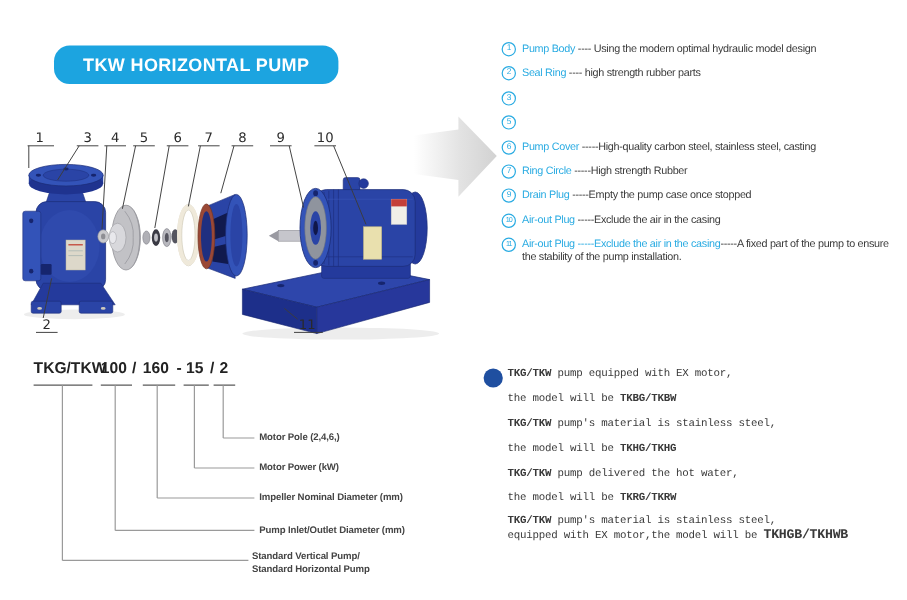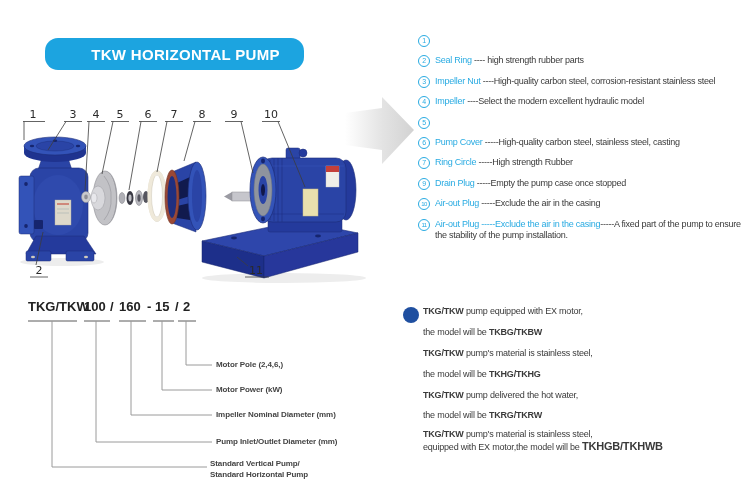--- a/index.html
+++ b/index.html
@@ -4,21 +4,21 @@
 <style>
   html,body{margin:0;padding:0;}
   body{
     width:756px;height:500px;position:relative;background:#ffffff;
     font-family:"Liberation Sans",sans-serif;overflow:hidden;color:#3a3a3a;
   }
   
   .banner{
     position:absolute;left:45px;top:38px;width:237px;height:32px;
     background:#1CA4E0;border-radius:13px;
-    display:flex;align-items:center;justify-content:center;padding-left:22px;
+    display:flex;align-items:center;justify-content:center;
   }
   .banner .t{color:#ffffff;font-weight:bold;font-size:15px;letter-spacing:.3px;}
 
   
   .diagram-svg{position:absolute;left:0;top:85px;}
 
   
   .parts{position:absolute;left:418px;top:35px;width:332px;}
   .pitem{
     display:flex;align-items:flex-start;margin-bottom:8.4px;
@@ -33,21 +33,21 @@
   .pnum.two{font-size:6px;letter-spacing:-0.7px;}
   .pname,.pcyan{color:#29ABE2;}
 
   
   .mc-seg{position:absolute;top:299px;font-size:13px;font-weight:bold;color:#222;white-space:nowrap;}
   .mc-lines{position:absolute;left:0;top:295px;}
   .mc-label{position:absolute;font-size:8px;font-weight:bold;color:#444;letter-spacing:-0.1px;white-space:nowrap;line-height:9px;}
 
   
   .bullet{position:absolute;left:403px;top:307px;width:16px;height:16px;border-radius:50%;background:#1F4FA0;}
-  .vline{position:absolute;left:423px;font-size:9px;letter-spacing:-0.2px;color:#3a3a3a;white-space:nowrap;line-height:11px;}
+  .vline{position:absolute;left:423px;font-size:9px;letter-spacing:-0.2px;color:#3a3a3a;white-space:nowrap;line-height:11px;font-family:Liberation Mono, monospace;}
   .vbold{font-weight:bold;}
   .vbig{font-weight:bold;font-size:11px;}
 </style>
 </head>
 <body>
 
 <div class="banner">
   <span class="t">TKW HORIZONTAL PUMP</span>
 </div>
 
@@ -195,32 +195,28 @@
     <text x="234" y="118">9</text>
     <text x="271" y="118">10</text>
     <text x="39" y="274">2</text>
     <text x="256" y="274">11</text>
   </g>
 </svg>
 
 <div class="parts">
   <div class="pitem">
     <span class="pnum">1</span>
+    <span><span class="pname">Pump Body</span><span> ---- Using the modern optimal hydraulic model design</span></span>
   </div>
   <div class="pitem">
     <span class="pnum">2</span>
     <span><span class="pname">Seal Ring</span><span> ---- high strength rubber parts</span></span>
   </div>
   <div class="pitem">
     <span class="pnum">3</span>
-    <span><span class="pname">Impeller Nut</span><span> ----High-quality carbon steel, corrosion-resistant stainless steel</span></span>
-  </div>
-  <div class="pitem">
-    <span class="pnum">4</span>
-    <span><span class="pname">Impeller</span><span> ----Select the modern excellent hydraulic model</span></span>
   </div>
   <div class="pitem">
     <span class="pnum">5</span>
   </div>
   <div class="pitem">
     <span class="pnum">6</span>
     <span><span class="pname">Pump Cover</span><span> -----High-quality carbon steel, stainless steel, casting</span></span>
   </div>
   <div class="pitem">
     <span class="pnum">7</span>

